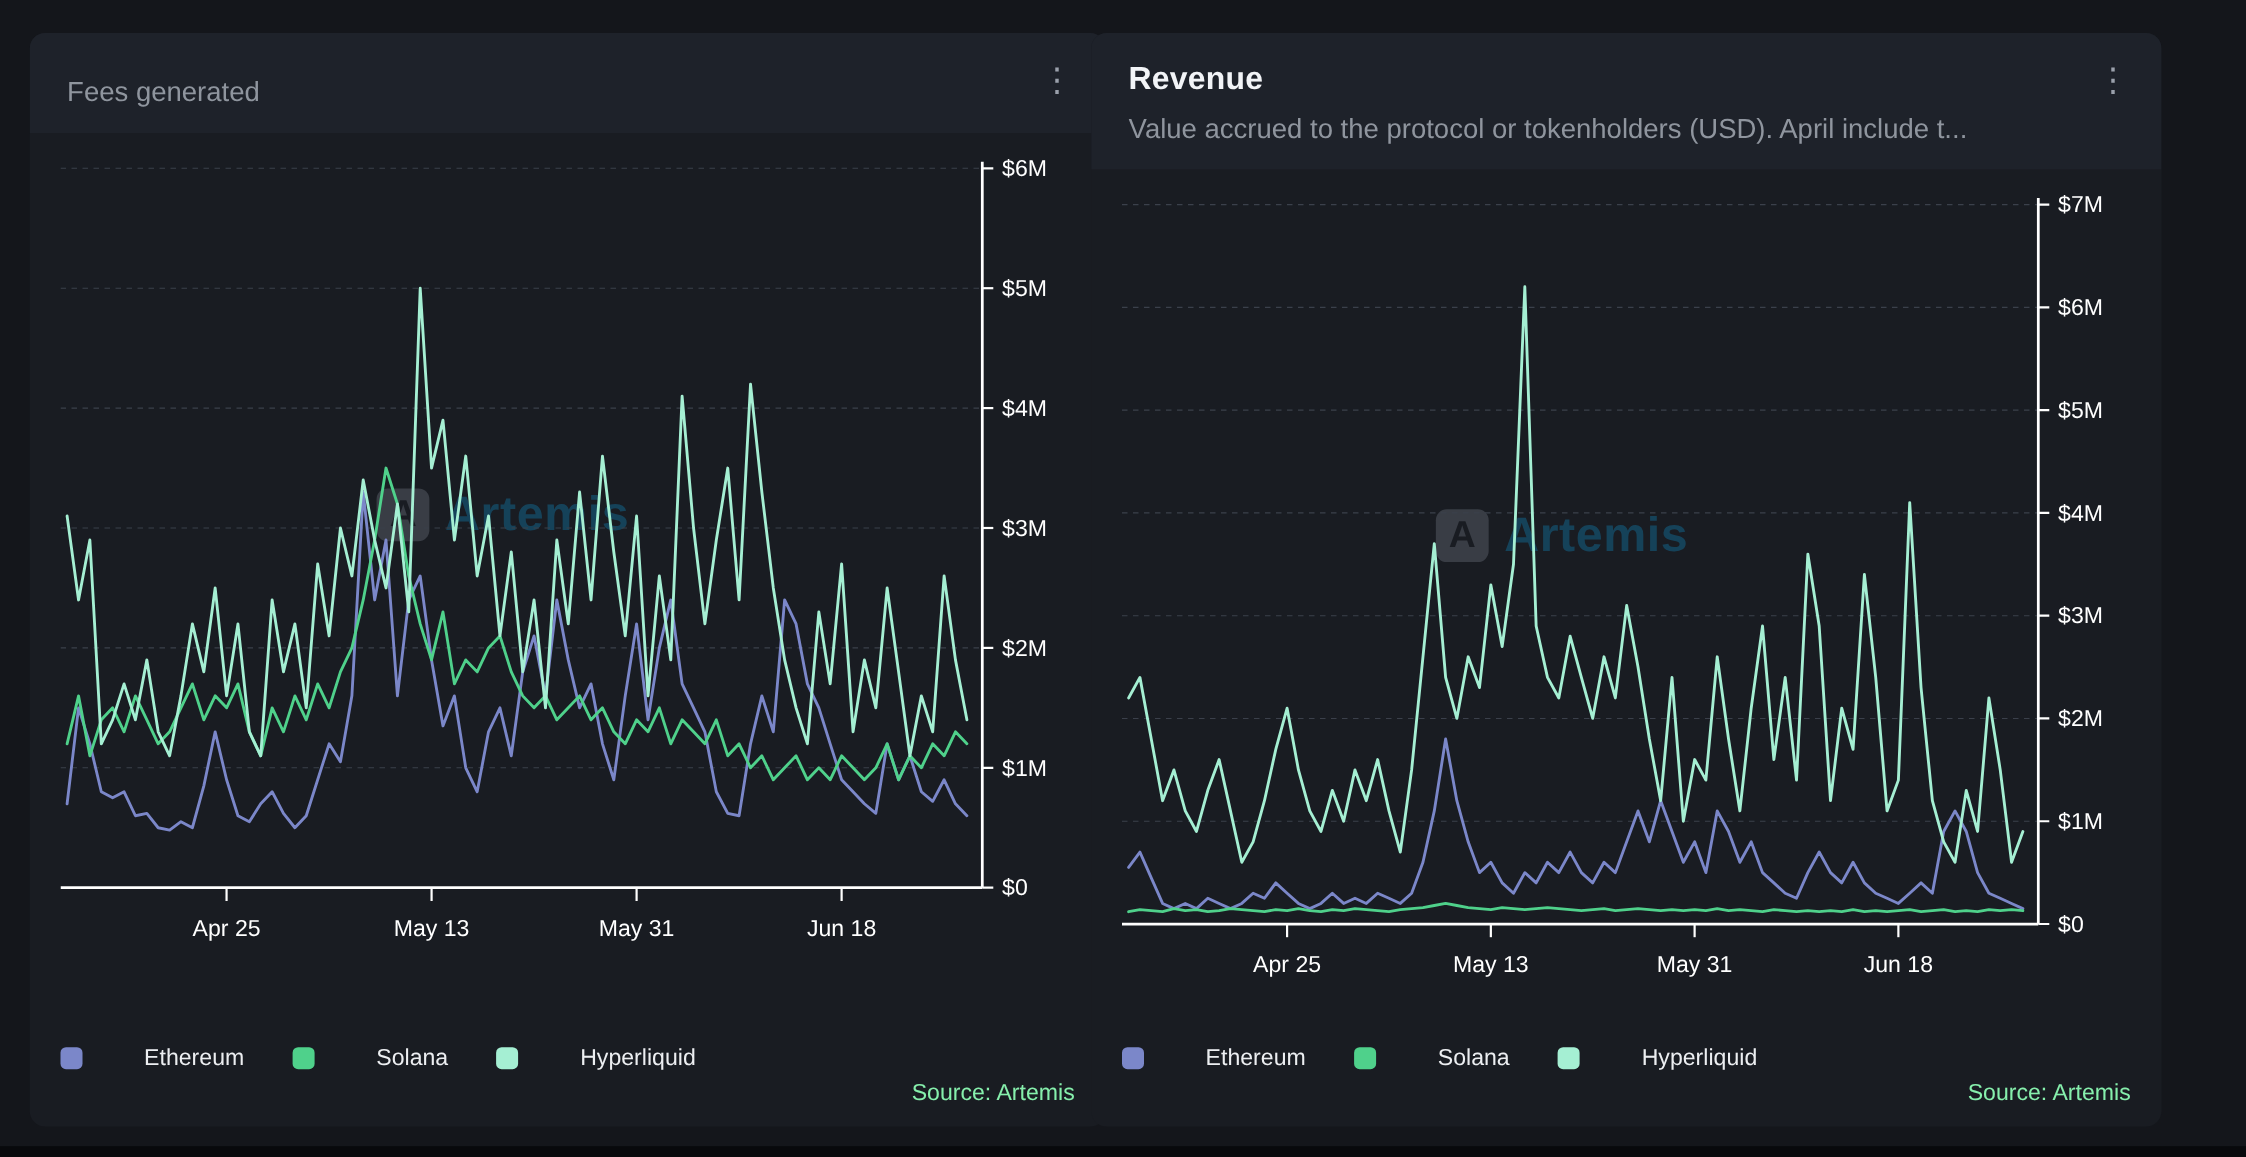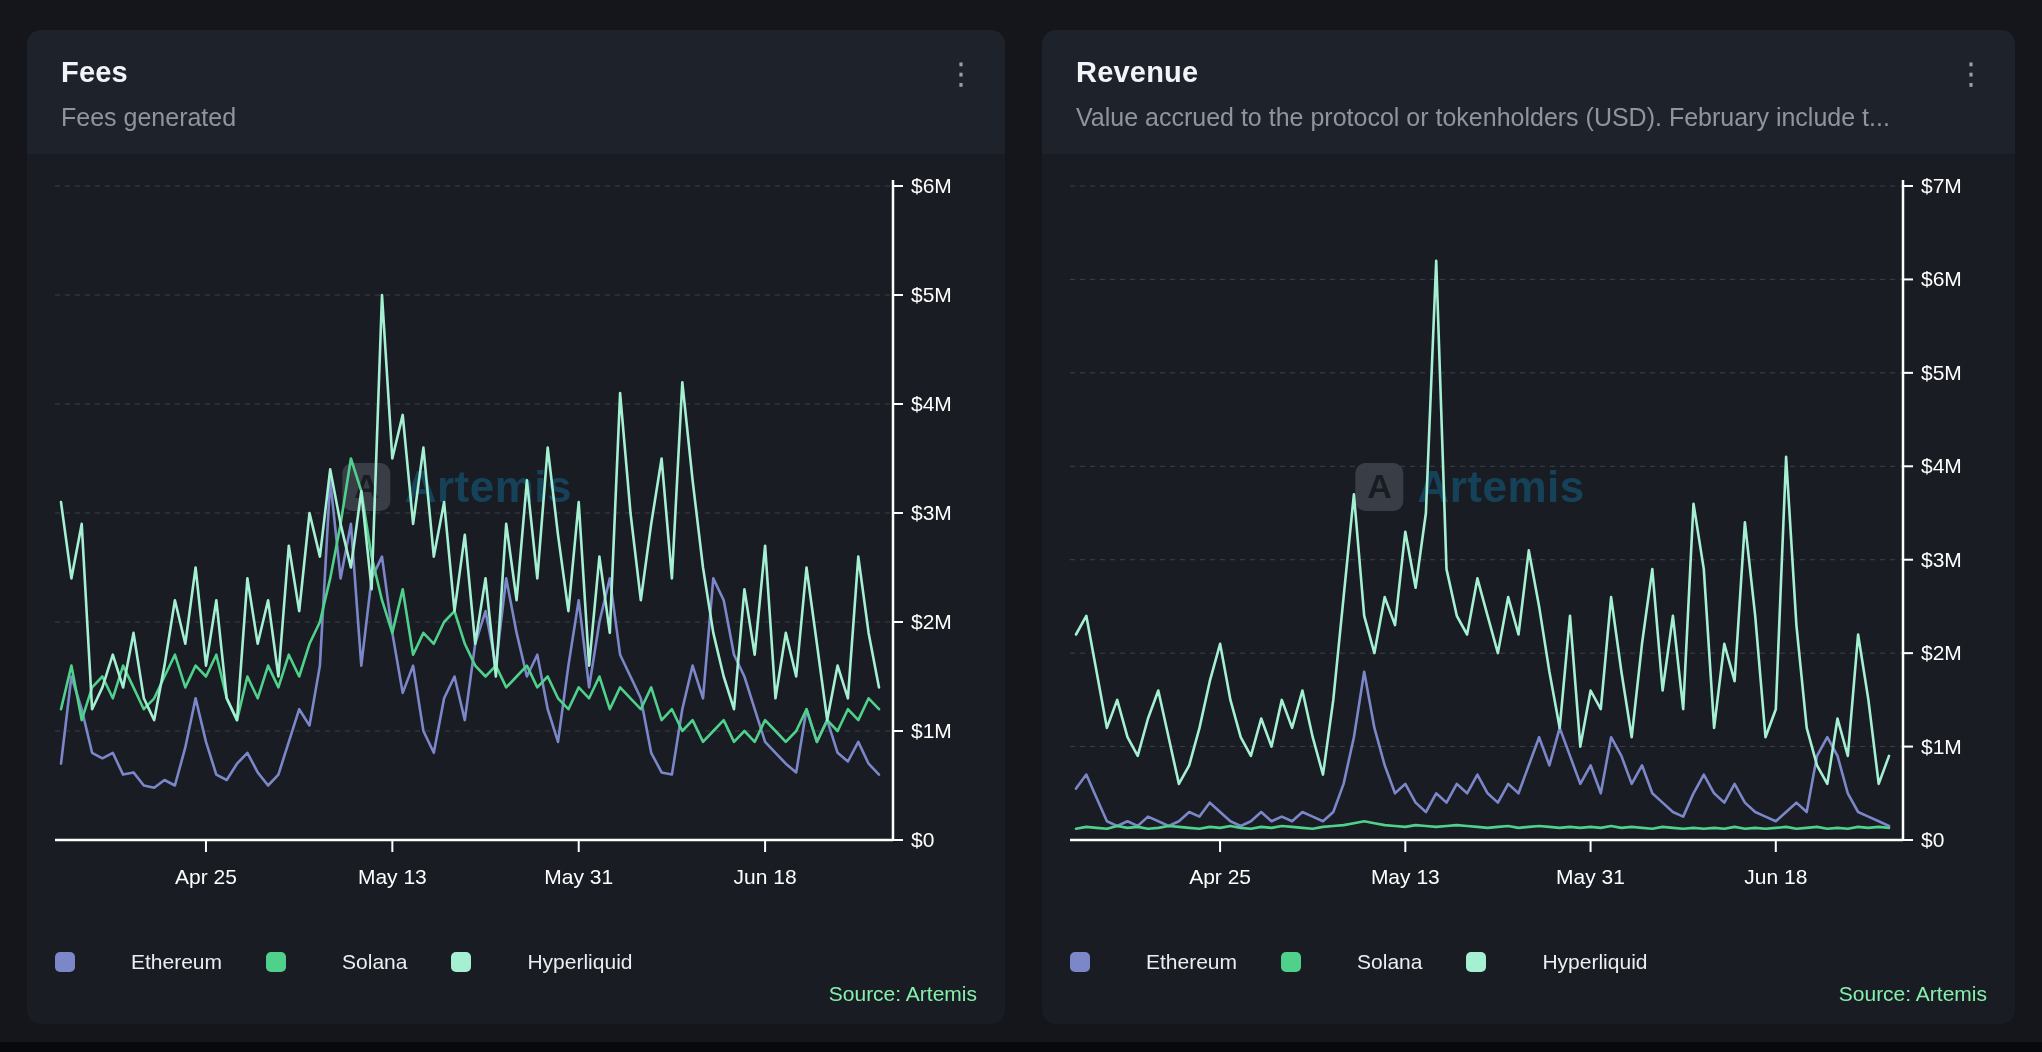--- a/index.html
+++ b/index.html
@@ -14,21 +14,21 @@
     position: absolute;
     top: 30px;
     height: 994px;
     background: #191c22;
     border-radius: 14px;
     overflow: hidden;
     display: flex;
     flex-direction: column;
   }
   .card.left  { left: 27px;  width: 978px; }
-  .card.right { left: 1042px; width: 973px; }
+  .card.right { left: 992px; width: 973px; }
   .card-header {
     background: #1e222a;
     padding: 26px 34px 22px 34px;
     position: relative;
     flex: 0 0 auto;
   }
   .card-title {
     color: #f2f4f7;
     font-size: 29px;
     font-weight: 600;
@@ -125,21 +125,20 @@
     left: 0; bottom: 0;
     width: 100%; height: 10px;
     background: #08090c;
   }
 </style>
 </head>
 <body>
 
 <div class="card left">
   <div class="card-header">
-    <div class="card-title">Fees</div>
     <div class="card-subtitle">Fees generated</div>
     <button class="kebab">⋮</button>
   </div>
   <div class="chart-wrap">
     <div class="watermark">
       <span class="logo-box">A</span>
       <span class="wm-text">Artemis</span>
     </div>
     <svg class="chart" width="922" height="732">
         <line x1="838" y1="672" x2="848" y2="672" stroke="#ffffff" stroke-width="2"></line>
@@ -192,21 +191,21 @@
         <span class="legend-label">Hyperliquid</span>
       </span>
     </div>
     <div class="source-row">Source: Artemis</div>
   </div>
 </div>
 
 <div class="card right">
   <div class="card-header">
     <div class="card-title">Revenue</div>
-    <div class="card-subtitle">Value accrued to the protocol or tokenholders (USD). February include t...</div>
+    <div class="card-subtitle">Value accrued to the protocol or tokenholders (USD). April include t...</div>
     <button class="kebab">⋮</button>
   </div>
   <div class="chart-wrap">
     <div class="watermark">
       <span class="logo-box">A</span>
       <span class="wm-text">Artemis</span>
     </div>
     <svg class="chart" width="917" height="732">
         <line x1="833" y1="672" x2="843" y2="672" stroke="#ffffff" stroke-width="2"></line>
         <text x="851" y="679" fill="#ffffff" font-size="21">$0</text>

